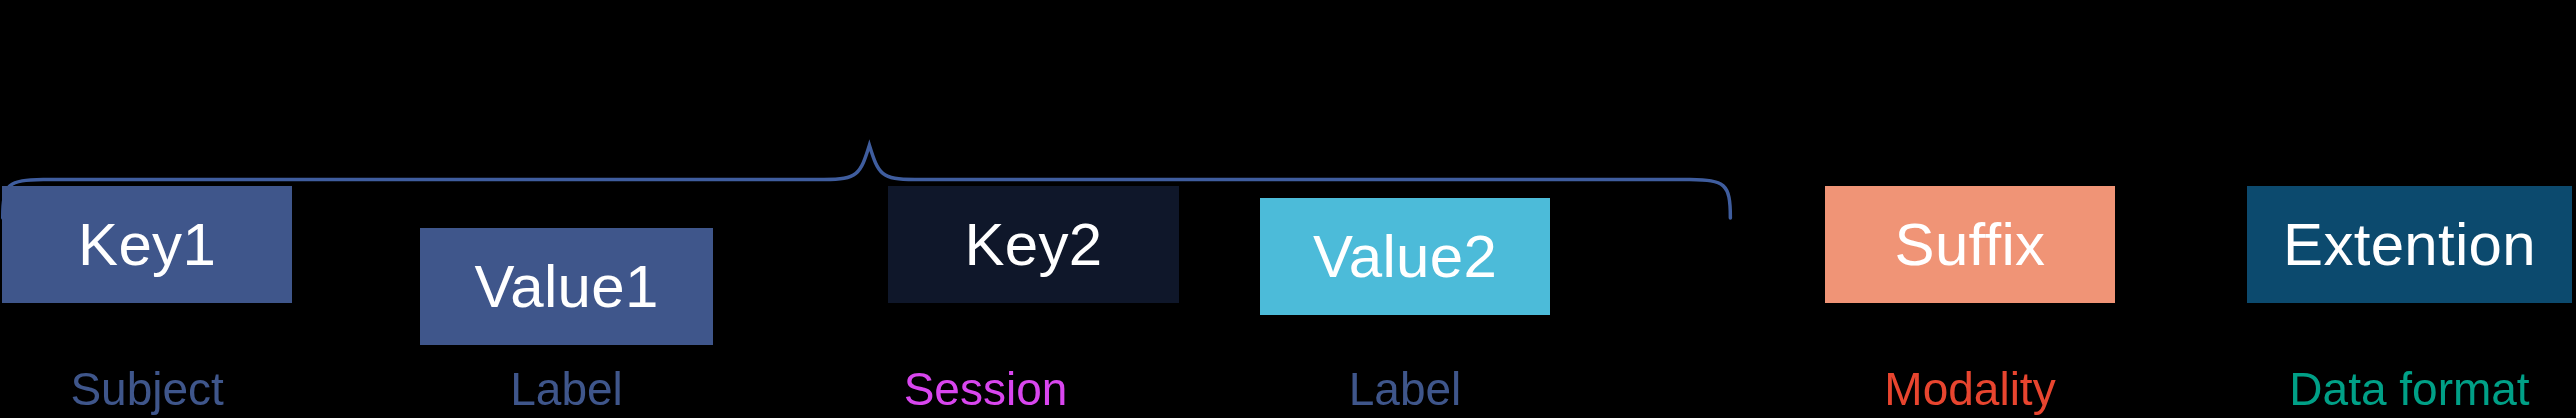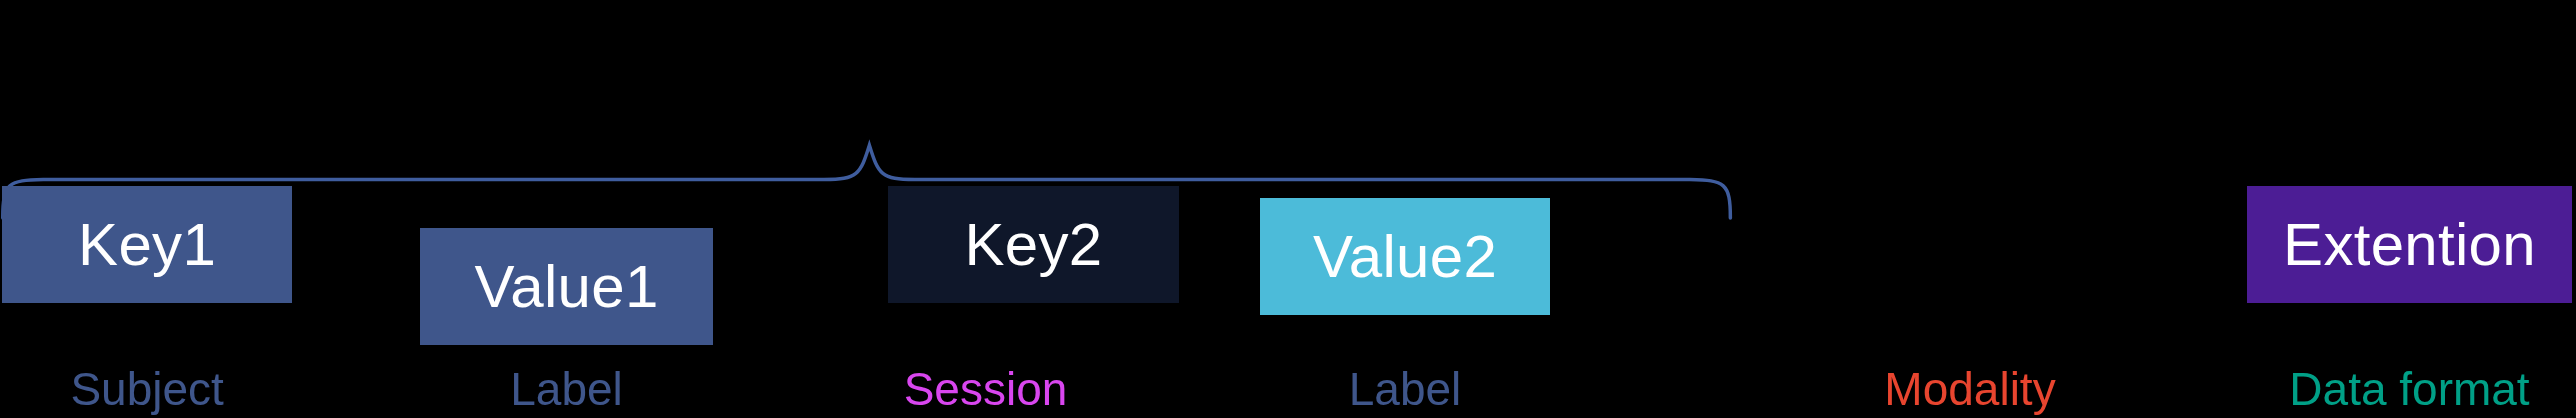--- a/index.html
+++ b/index.html
@@ -70,21 +70,24 @@
   </div>
   <div class="box" id="box-1" style="left: 420px; top: 186px; width: 293px; height: 117px; background: rgb(63, 86, 139); color: rgb(255, 255, 255); margin-top: 42px;">
     <span>Value1</span>
   </div>
   <div class="box" id="box-2" style="left: 840px; top: 186px; width: 291px; height: 117px; background: #0f172a; color: rgb(255, 255, 255); margin-left: 48px;">
     <span>Key2</span>
   </div>
   <div class="box" id="box-3" style="left: 1260px; top: 198px; width: 290px; height: 117px; background: rgb(76, 187, 217); color: rgb(255, 255, 255);">
     <span>Value2</span>
   </div>
-  <div class="box" id="box-5" style="left: 2247px; top: 186px; width: 325px; height: 117px; background: #4c1d95; color: rgb(255, 255, 255);">
+  <div class="box" id="box-4" style="left: 1825px; top: 186px; width: 290px; height: 117px; background: rgb(240, 148, 118); color: rgb(255, 255, 255);">
+    <span>Suffix</span>
+  </div>
+  <div class="box" id="box-5" style="left: 2247px; top: 186px; width: 325px; height: 117px; background: #0c4a6e; color: rgb(255, 255, 255);">
     <span>Extention</span>
   </div>
 
   <div class="caption" id="cap-0" style="left: 2.1px; top: 366px; width: 290px; color: rgb(63, 86, 139);">
     <span>Subject</span>
   </div>
   <div class="caption" id="cap-1" style="left: 420px; top: 366px; width: 293px; color: rgb(63, 86, 139);">
     <span>Label</span>
   </div>
   <div class="caption" id="cap-2" style="left: 840px; top: 366px; width: 291px; color: #d946ef;">

